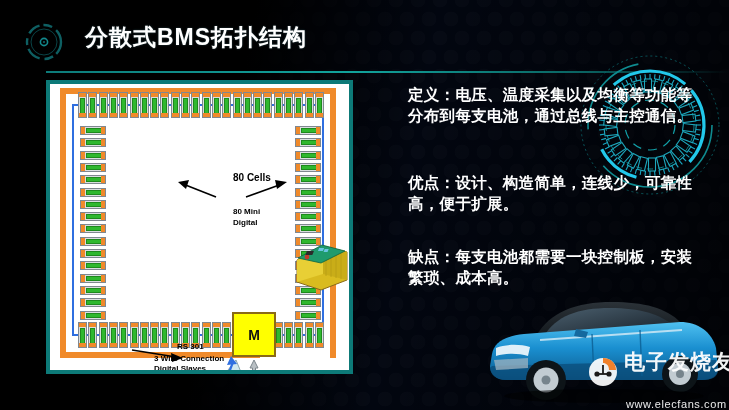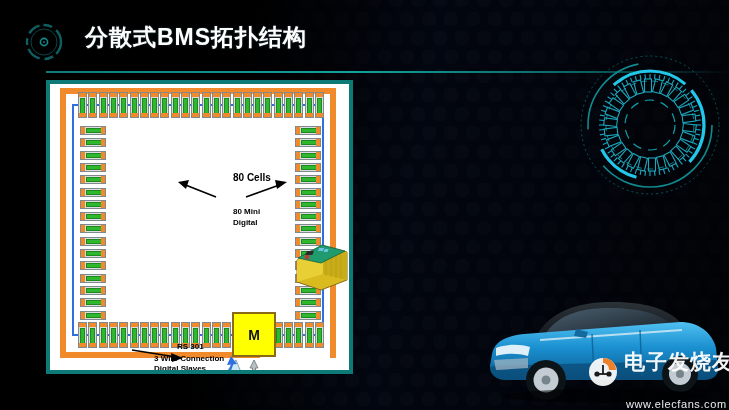--- a/index.html
+++ b/index.html
@@ -683,20 +683,23 @@
       </div>
       <div class="lbl lbl-rs485">RS 301</div>
       <div class="lbl lbl-3wire">
         <div>3 Wire Connection</div>
         <div>Digital Slaves</div>
       </div>
 
     </div>
   </div>
 
+  <div class="txtblock t1">定义：电压、温度采集以及均衡等功能等分布到每支电池，通过总线与主控通信。</div>
+  <div class="txtblock t2">优点：设计、构造简单，连线少，可靠性高，便于扩展。</div>
+  <div class="txtblock t3">缺点：每支电池都需要一块控制板，安装繁琐、成本高。</div>
 
   <div class="car">
     <svg width="240" height="112" viewBox="0 0 240 112">
       <defs>
         <linearGradient id="bodyg" x1="0" y1="0" x2="0" y2="1">
           <stop offset="0%" stop-color="#4fc0f0"></stop>
           <stop offset="45%" stop-color="#1a8fd0"></stop>
           <stop offset="100%" stop-color="#0c5a8c"></stop>
         </linearGradient>
         <linearGradient id="glassg" x1="0" y1="0" x2="1" y2="1">

